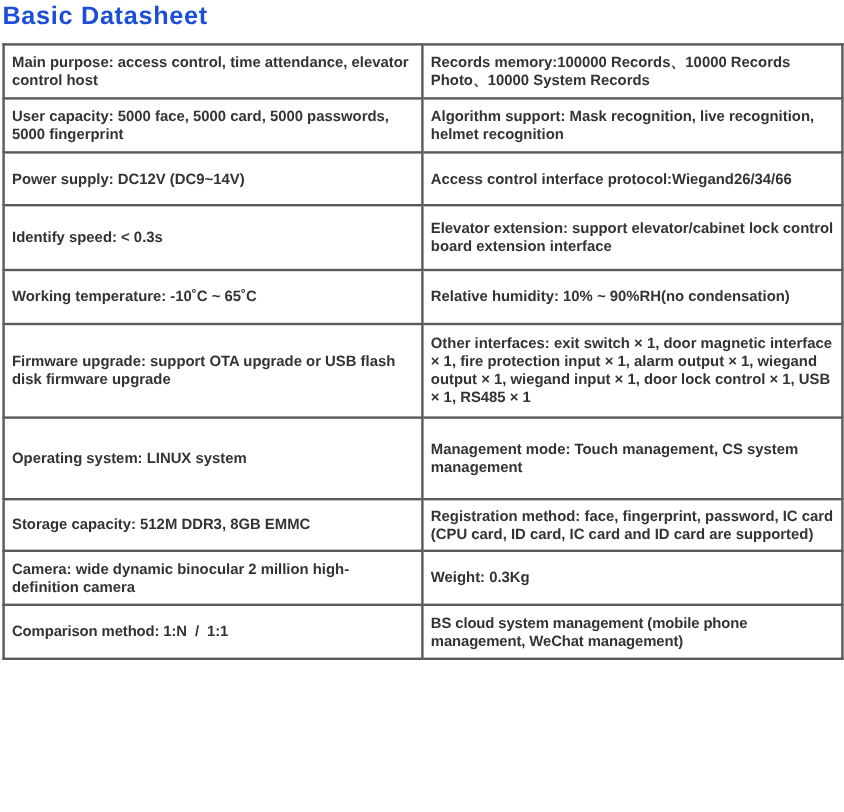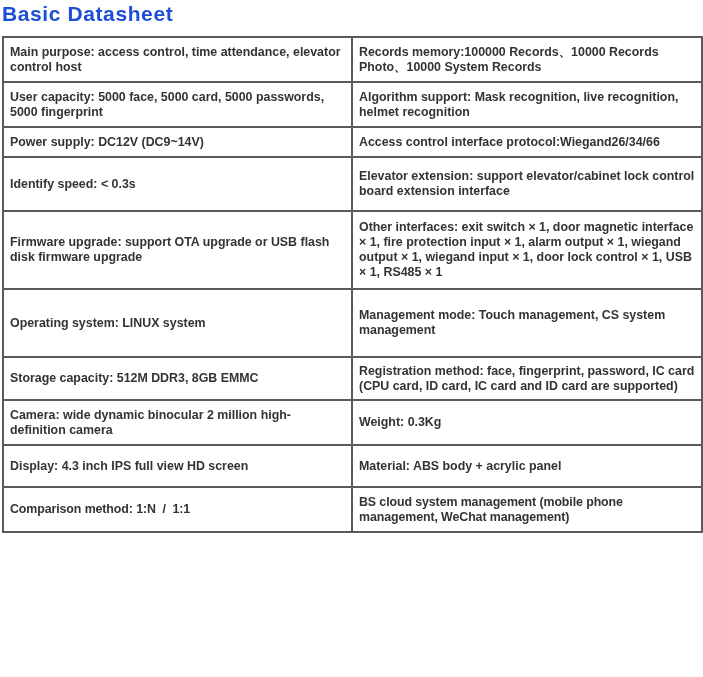--- a/index.html
+++ b/index.html
@@ -59,46 +59,46 @@
   </colgroup>
   <tbody>
     <tr style="height:45px">
       <td>Main purpose: access control, time attendance, elevator control host</td>
       <td>Records memory:100000 Records、10000 Records Photo、10000 System Records</td>
     </tr>
     <tr style="height:45px">
       <td>User capacity: 5000 face, 5000 card, 5000 passwords, 5000 fingerprint</td>
       <td>Algorithm support: Mask recognition, live recognition, helmet recognition</td>
     </tr>
-    <tr style="height:30px">
+    <tr style="height:44px">
       <td>Power supply: DC12V (DC9~14V)</td>
       <td>Access control interface protocol:Wiegand26/34/66</td>
     </tr>
     <tr style="height:54px">
       <td>Identify speed: &lt; 0.3s</td>
       <td>Elevator extension: support elevator/cabinet lock control board extension interface</td>
+    </tr>
+    <tr style="height:45px">
+      <td>Working temperature: -10˚C ~ 65˚C</td>
+      <td>Relative humidity: 10% ~ 90%RH(no condensation)</td>
     </tr>
     <tr style="height:78px">
       <td>Firmware upgrade: support OTA upgrade or USB flash disk firmware upgrade</td>
       <td>Other interfaces: exit switch × 1, door magnetic interface × 1, fire protection input × 1, alarm output × 1, wiegand output × 1, wiegand input × 1, door lock control × 1, USB × 1, RS485 × 1</td>
     </tr>
     <tr style="height:68px">
       <td>Operating system: LINUX system</td>
       <td>Management mode: Touch management, CS system management</td>
     </tr>
     <tr style="height:43px">
       <td>Storage capacity: 512M DDR3, 8GB EMMC</td>
       <td>Registration method: face, fingerprint, password, IC card (CPU card, ID card, IC card and ID card are supported)</td>
     </tr>
     <tr style="height:45px">
       <td>Camera: wide dynamic binocular 2 million high-definition camera</td>
       <td>Weight: 0.3Kg</td>
     </tr>
-    <tr style="height:42px">
-      <td>Display: 4.3 inch IPS full view HD screen</td>
-      <td>Material: ABS body + acrylic panel</td>
-    </tr>
     <tr style="height:45px">
       <td class="cond" style="white-space:pre">Comparison method: 1:N  /  1:1</td>
       <td class="cond">BS cloud system management (mobile phone management, WeChat management)</td>
     </tr>
   </tbody>
 </table>
 
 </body></html>

